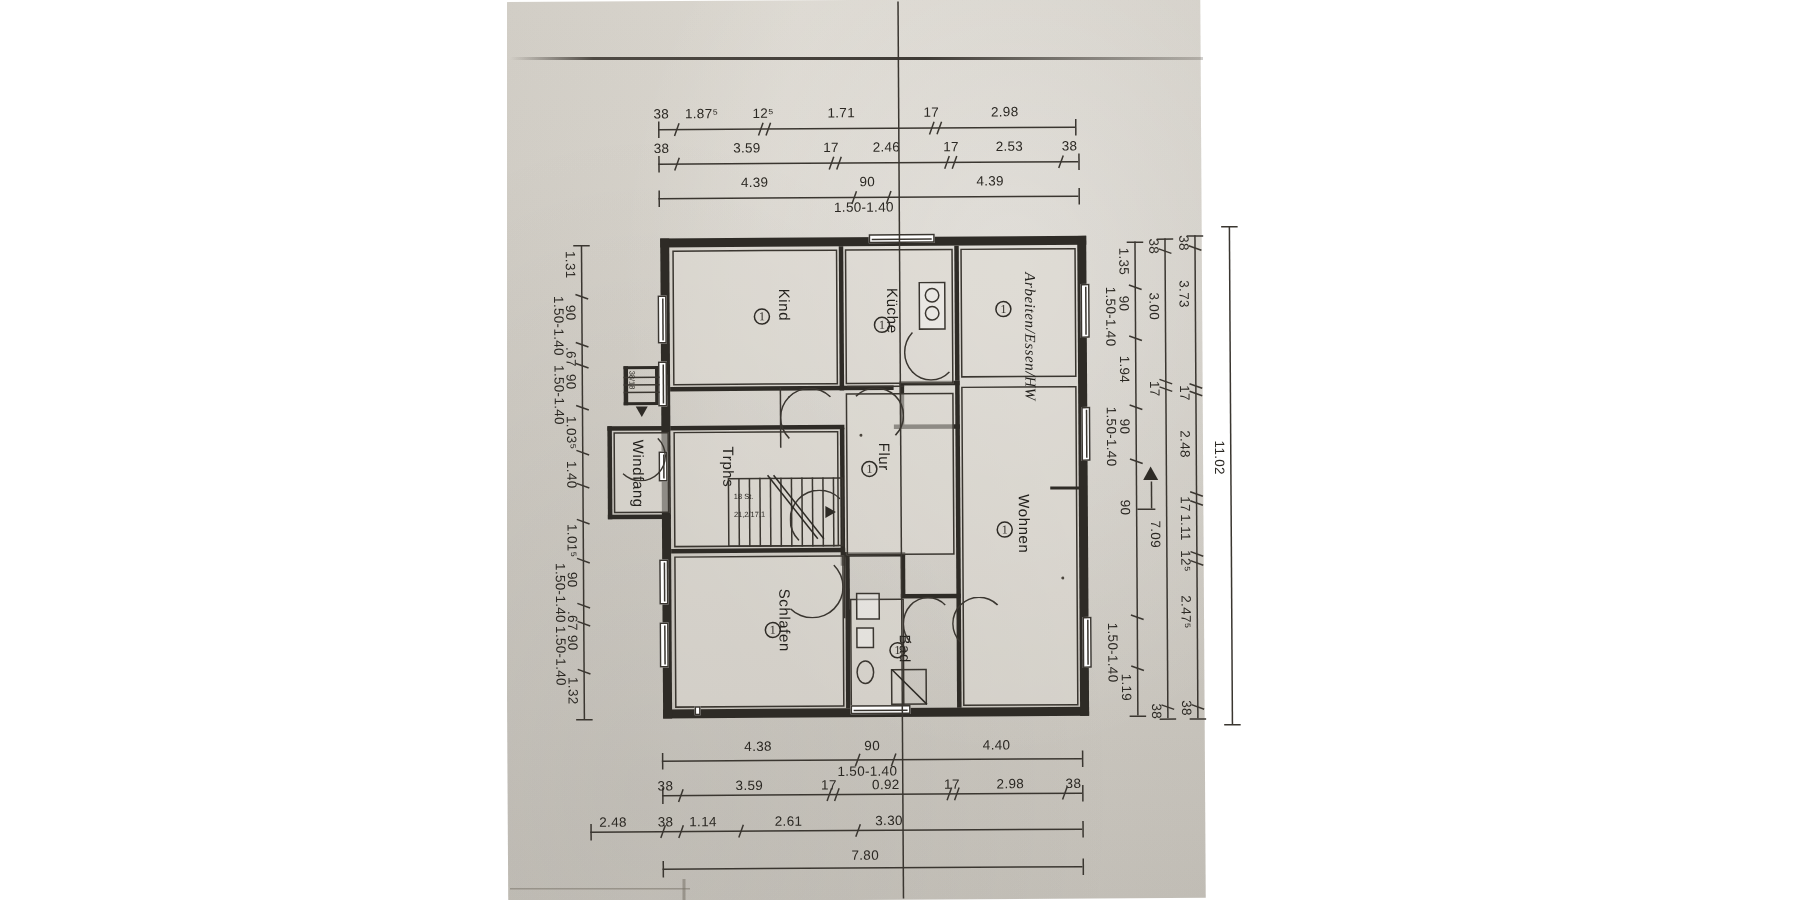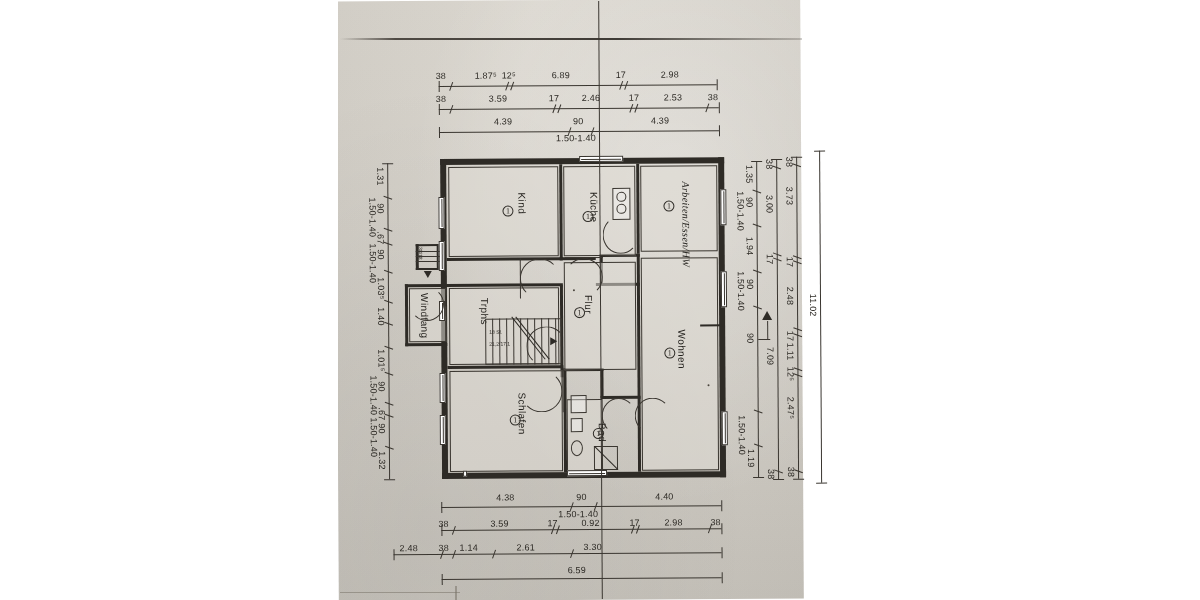--- a/index.html
+++ b/index.html
@@ -210,23 +210,23 @@
     <div>
       <div class="dimline" style="left:440px; top:85px; width:278px;"></div>
       <div class="cap" style="left:440px; top:80px;"></div>
       <div class="tick" style="left:452px; top:81px;"></div>
       <div class="tick" style="left:508px; top:81px;"></div>
       <div class="tick" style="left:513px; top:81px;"></div>
       <div class="tick" style="left:622px; top:81px;"></div>
       <div class="tick" style="left:627px; top:81px;"></div>
       <div class="cap" style="left:718px; top:80px;"></div>
       <div class="dim" style="left:437px; top:70px;">38</div>
-      <div class="dim" style="left:476px; top:70px;">1.87⁵</div>
+      <div class="dim" style="left:458px; top:70px;">1.87⁵</div>
       <div class="dim" style="left:503px; top:70px;">12⁵</div>
-      <div class="dim" style="left:553px; top:70px;">6.89</div>
+      <div class="dim" style="left:553px; top:70px;">1.71</div>
       <div class="dim" style="left:617px; top:70px;">17</div>
       <div class="dim" style="left:662px; top:70px;">2.98</div>
     </div>
 
     <div>
       <div class="dimline" style="left:440px; top:108px; width:280px;"></div>
       <div class="cap" style="left:440px; top:103px;"></div>
       <div class="tick" style="left:452px; top:104px;"></div>
       <div class="tick" style="left:555px; top:104px;"></div>
       <div class="tick" style="left:560px; top:104px;"></div>
@@ -552,21 +552,21 @@
       <div class="dim" style="left:437px; top:542px;">38</div>
       <div class="dim" style="left:458px; top:542px;">1.14</div>
       <div class="dim" style="left:515px; top:542px;">2.61</div>
       <div class="dim" style="left:582px; top:542px;">3.30</div>
     </div>
 
     <div>
       <div class="dimline" style="left:440px; top:578px; width:280px;"></div>
       <div class="cap" style="left:440px; top:573px;"></div>
       <div class="cap" style="left:720px; top:573px;"></div>
-      <div class="dim" style="left:566px; top:565px;">6.59</div>
+      <div class="dim" style="left:566px; top:565px;">7.80</div>
     </div>
 
   </div>
 
   <div style="position:absolute; left:0; top:0; width:338px; height:600px; background:#ffffff;"></div>
   <div style="position:absolute; left:862px; top:0; width:338px; height:600px; background:#ffffff;"></div>
 
 </div>
 
 </body></html>

